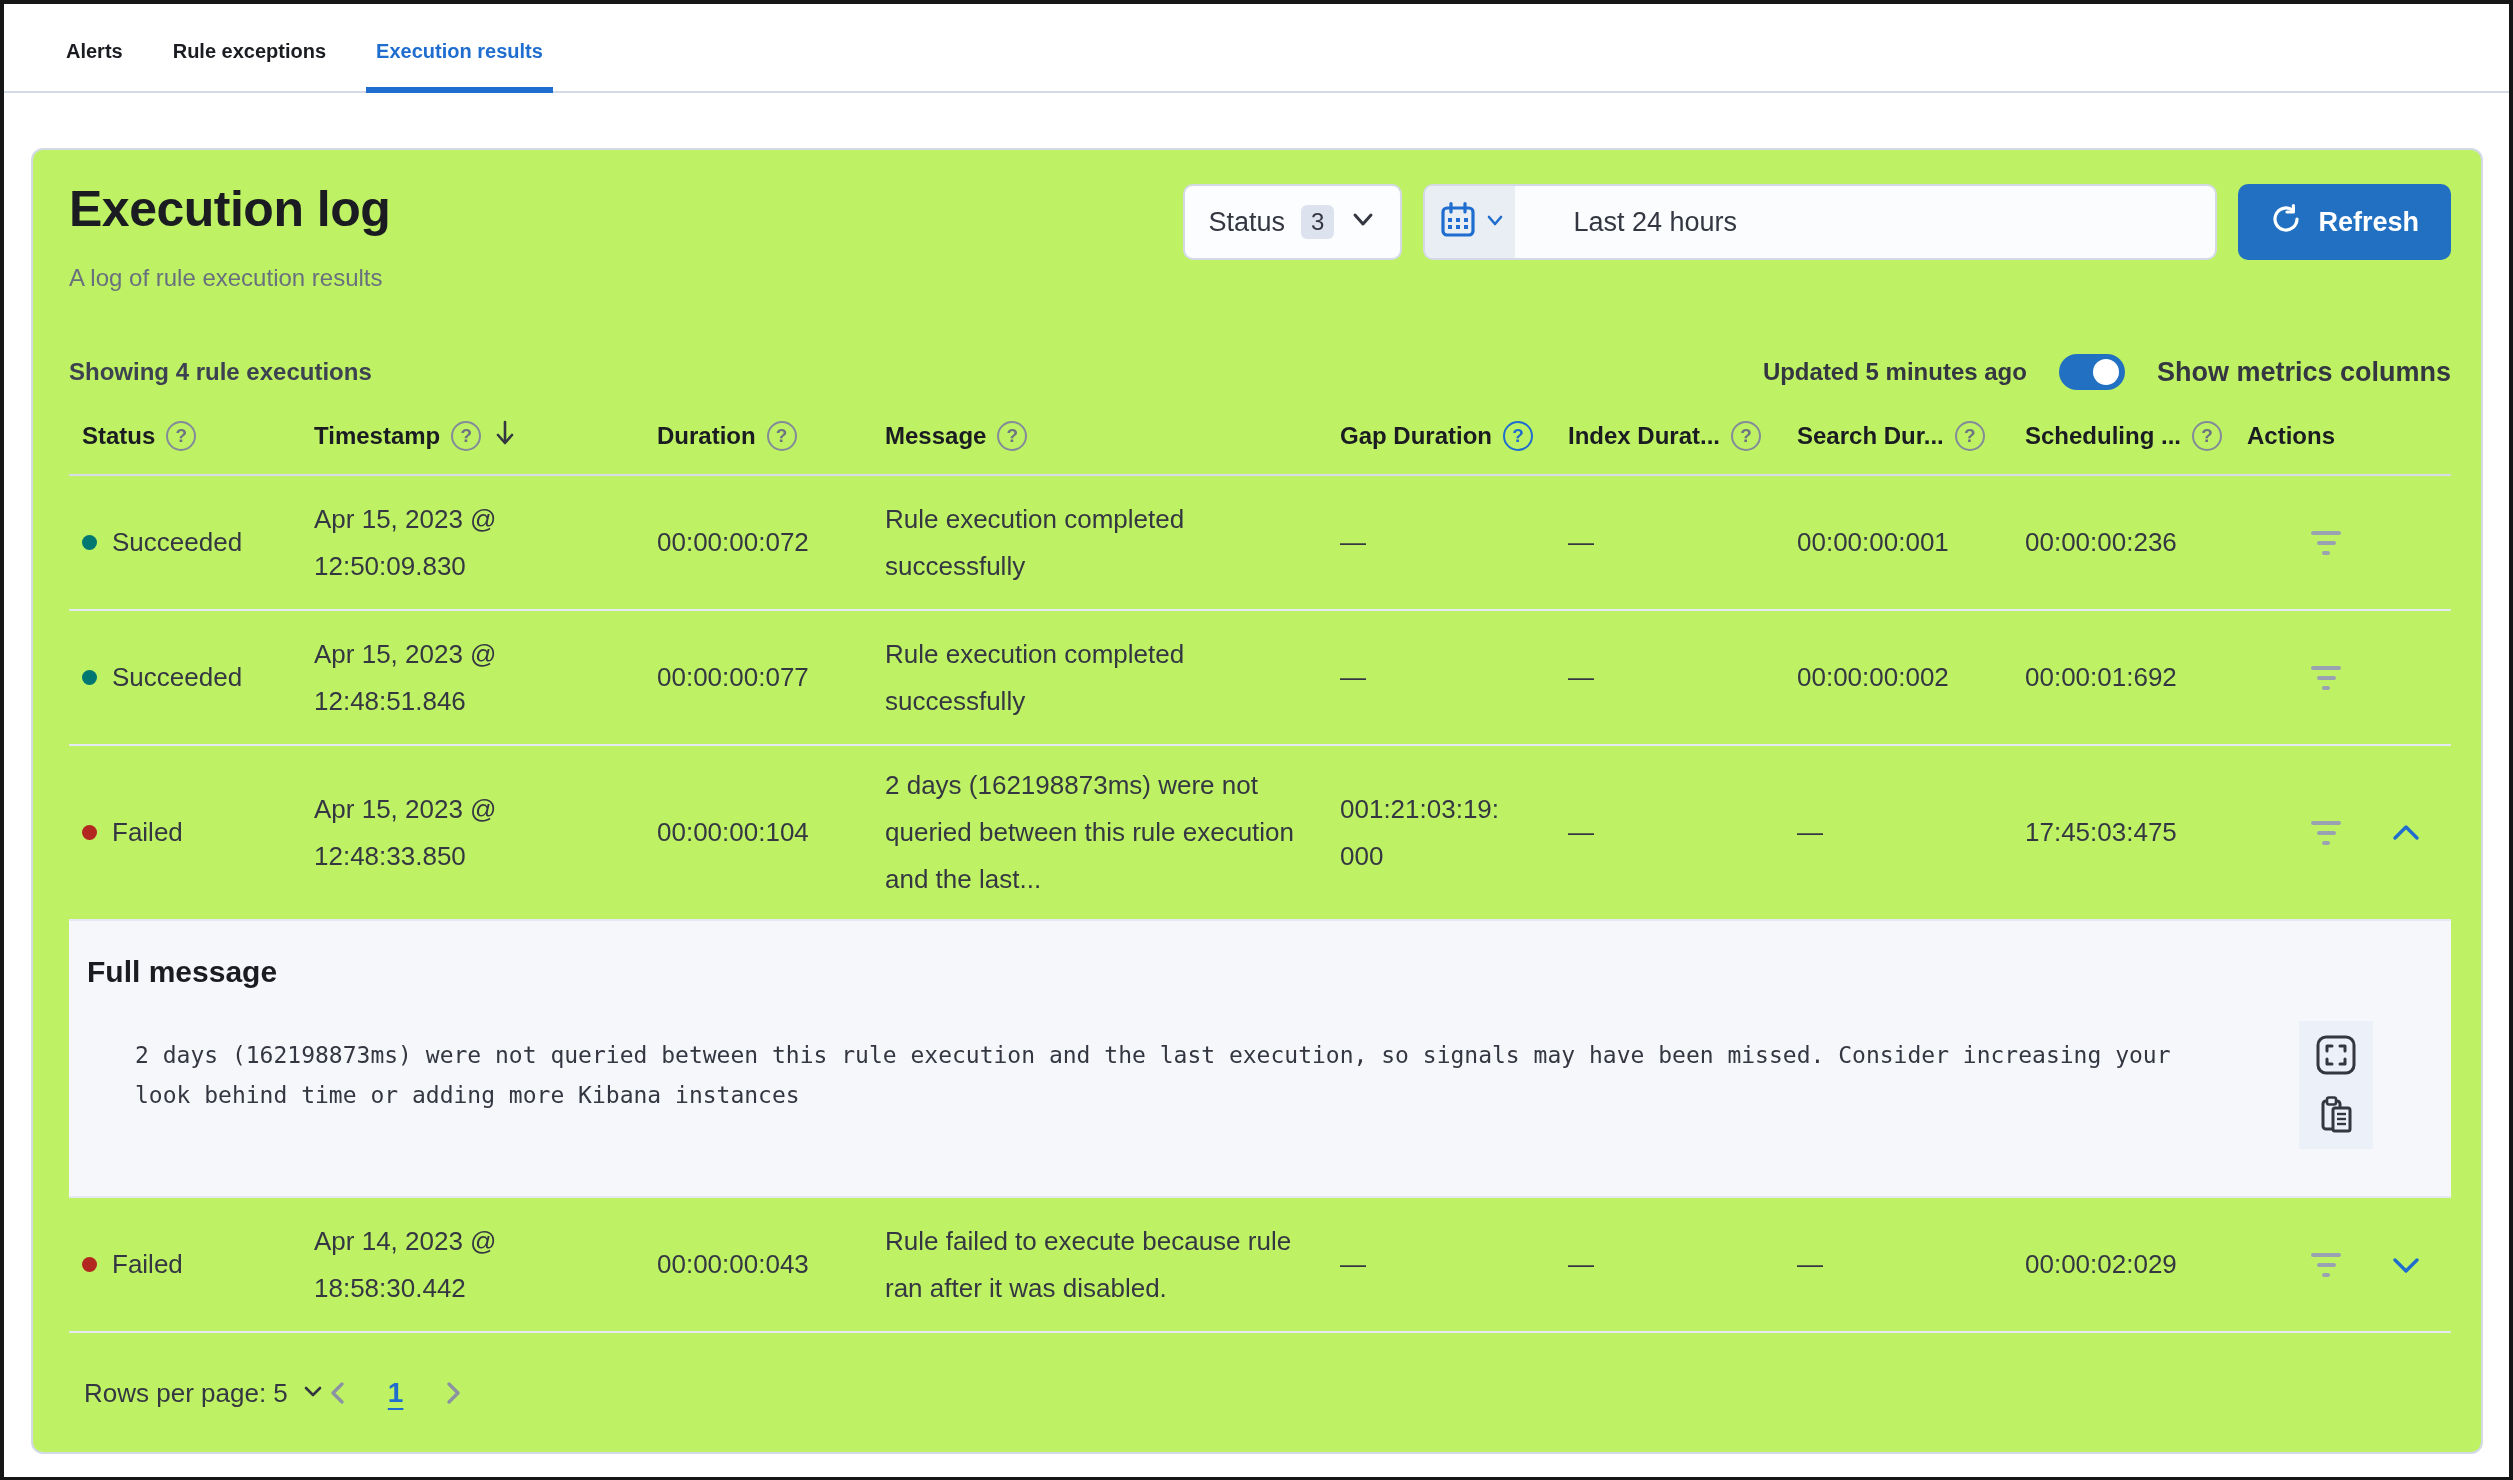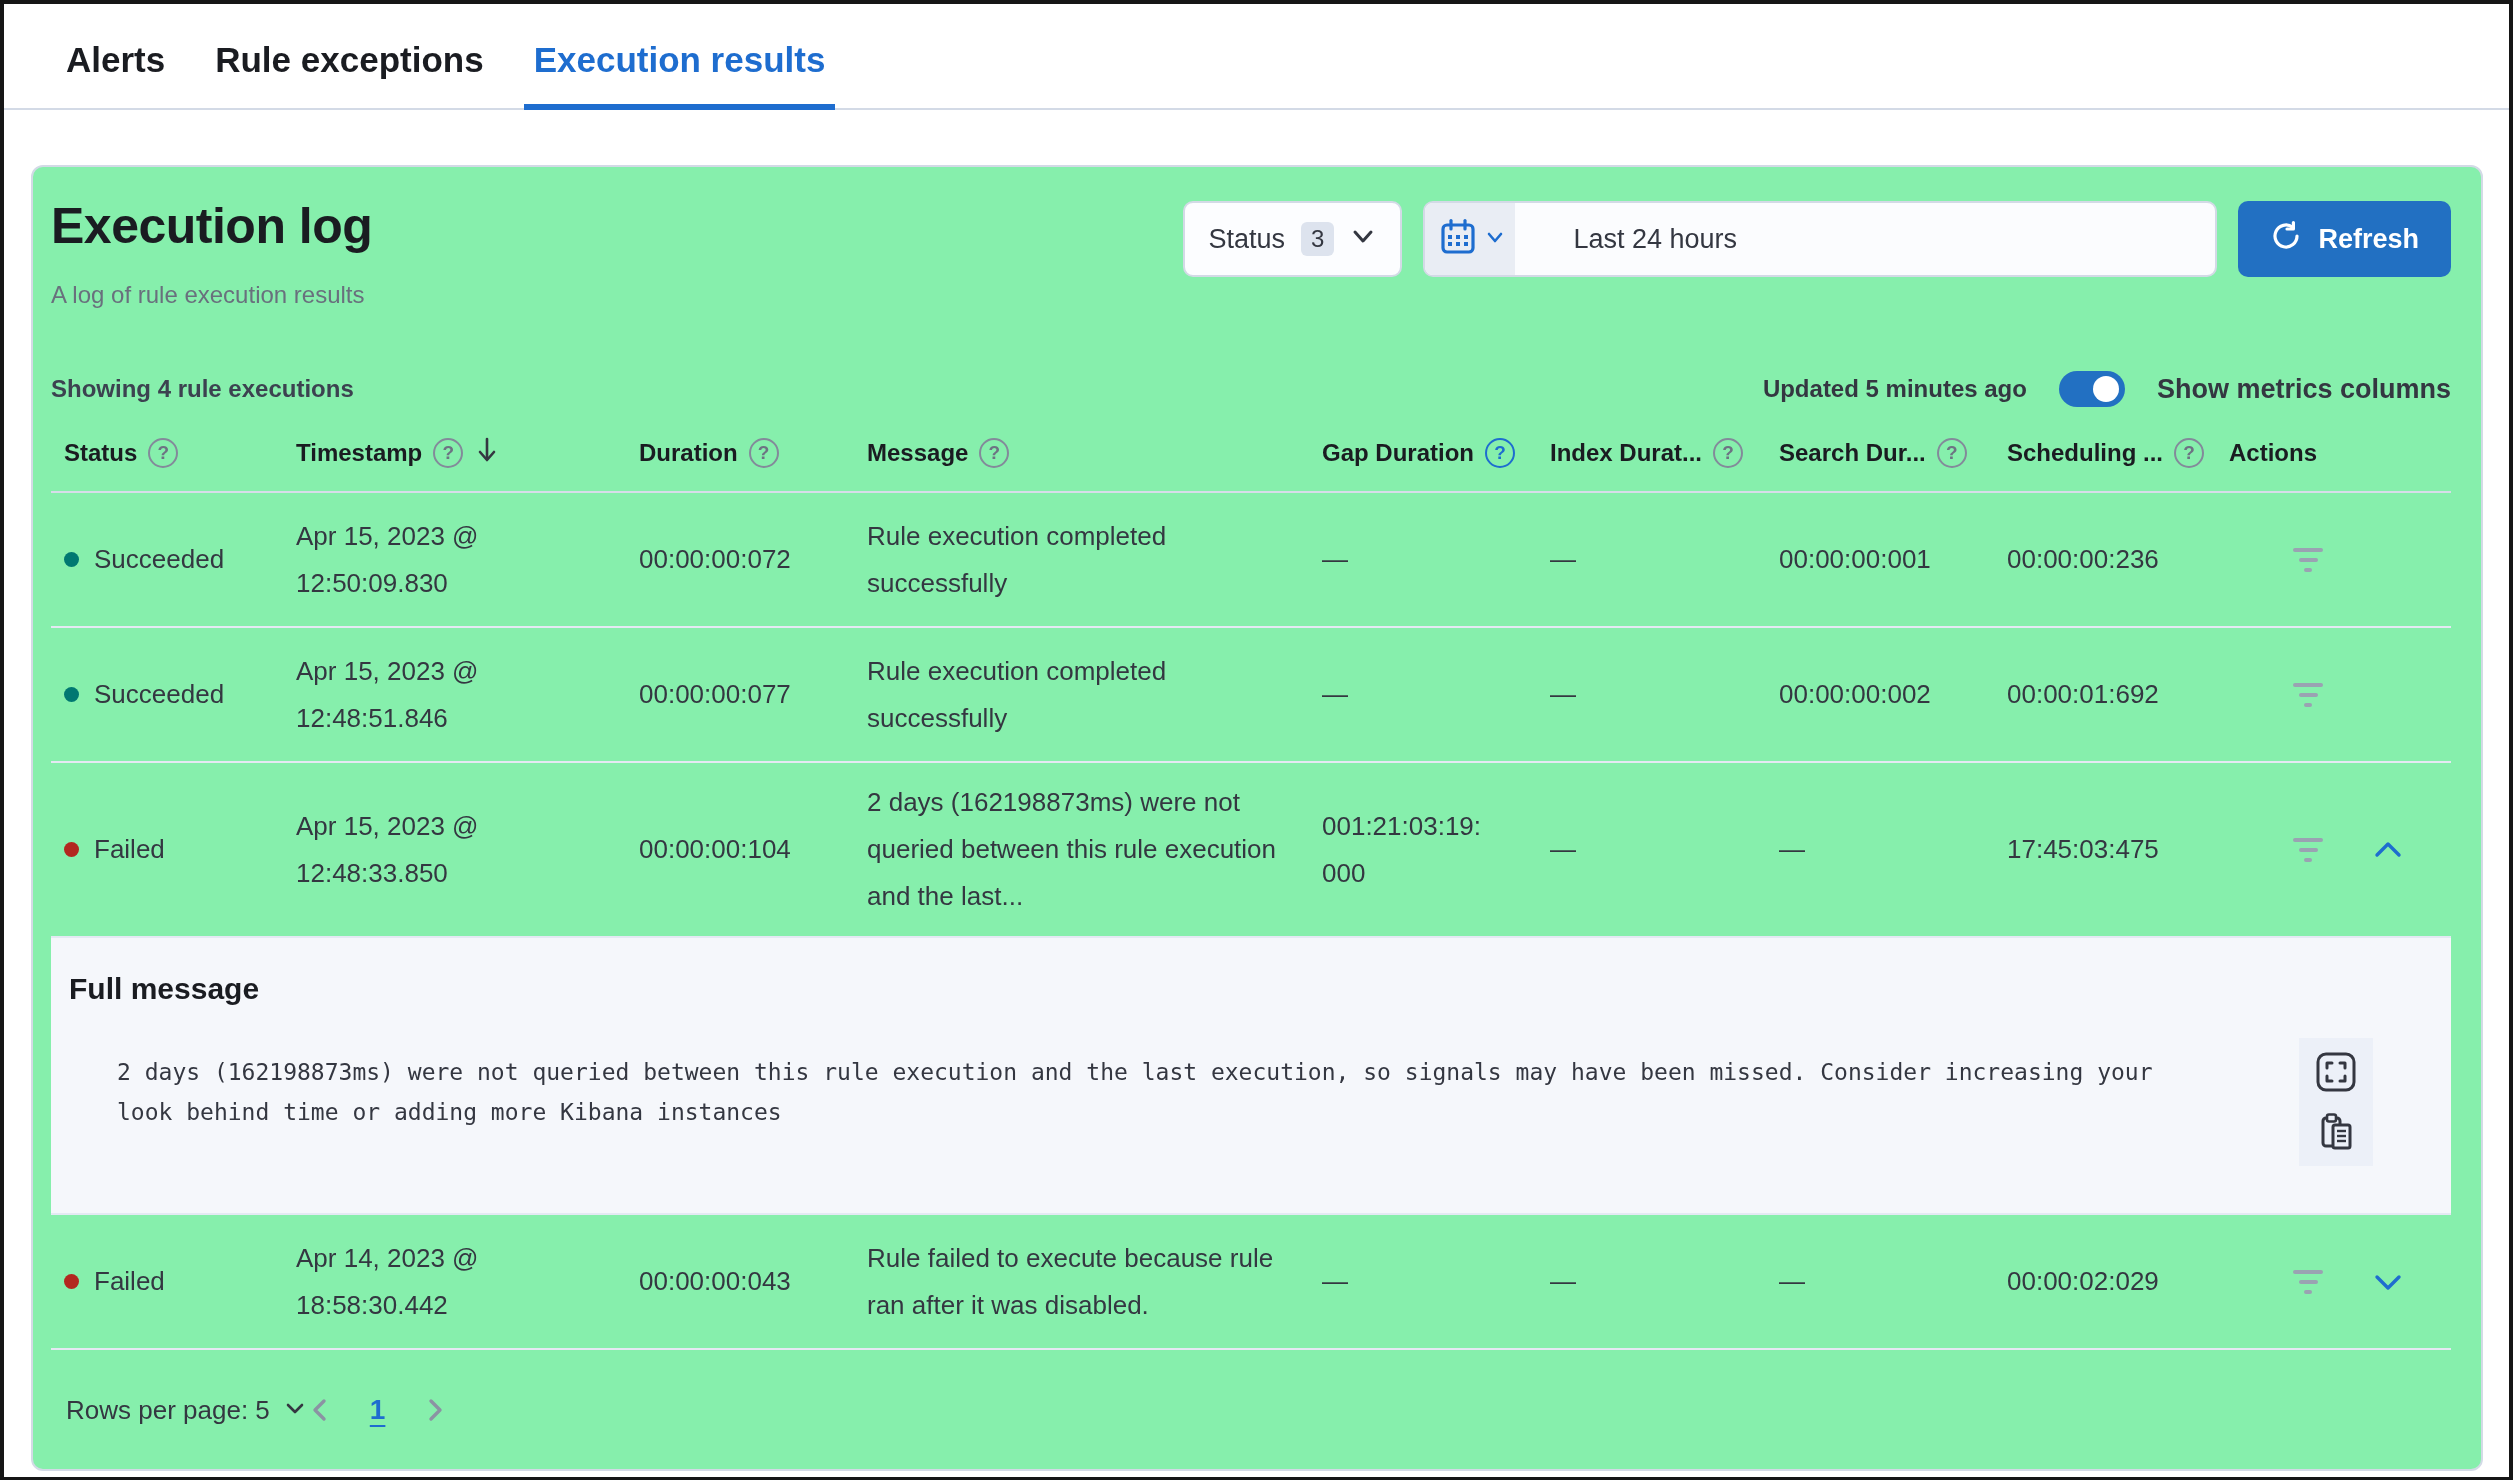--- a/index.html
+++ b/index.html
@@ -2,26 +2,26 @@
 <html><head>
 <meta charset="utf-8">
 <style>
   html,body{margin:0;padding:0;background:#fff;}
   *{box-sizing:border-box;}
   body{font-family:"Liberation Sans","DejaVu Sans",sans-serif;color:#343741;}
   .screen{position:relative;width:2513px;height:1481px;background:#fff;border:4px solid #161616;overflow:hidden;}
 
   
   .tabbar{display:flex;gap:46px;padding-left:60px;border-bottom:2px solid #d3dae6;}
-  .tab{position:relative;padding:36px 2px 28px;font-size:35px;font-weight:700;color:#1a1c21;cursor:pointer;white-space:nowrap;}
+  .tab{position:relative;padding:36px 2px 28px;font-size:20px;font-weight:700;color:#1a1c21;cursor:pointer;white-space:nowrap;}
   .tab.active{color:#1e6dcf;}
   .tab.active::after{content:"";position:absolute;left:-8px;right:-8px;bottom:-2px;height:6px;background:#1e6dcf;}
 
   
-  .panel{margin:55px 26px 0 27px;height:1306px;border:2px solid #d3dae6;border-radius:12px;background:#86efac;padding:30px 30px 0 18px;}
+  .panel{margin:55px 26px 0 27px;height:1306px;border:2px solid #d3dae6;border-radius:12px;background:#bef264;padding:30px 30px 0 36px;}
   .panel-head{display:flex;justify-content:space-between;align-items:flex-start;}
   h1.title{margin:0 0 26px 0;font-size:50px;font-weight:700;color:#1a1c21;letter-spacing:-0.5px;}
   .subtitle{margin:0;font-size:24px;color:#69707d;}
 
   .controls{display:flex;gap:21px;margin-top:4px;align-items:center;}
   .btn-status{height:76px;display:flex;align-items:center;gap:16px;padding:0 24px;background:#fcfdff;border:2px solid #d3dae6;border-radius:10px;font-size:27px;color:#343741;cursor:pointer;}
   .count-badge{background:#dde3ee;border-radius:6px;padding:3px 10px;font-size:24px;color:#343741;}
   .datepicker{display:flex;height:76px;width:794px;border:2px solid #d3dae6;border-radius:10px;overflow:hidden;background:#fbfcfe;cursor:pointer;gap:30px;}
   .dp-left{width:90px;background:#e9edf4;display:flex;align-items:center;justify-content:center;gap:7px;}
   .dp-value{display:flex;align-items:center;padding-left:28px;font-size:27px;color:#343741;}

